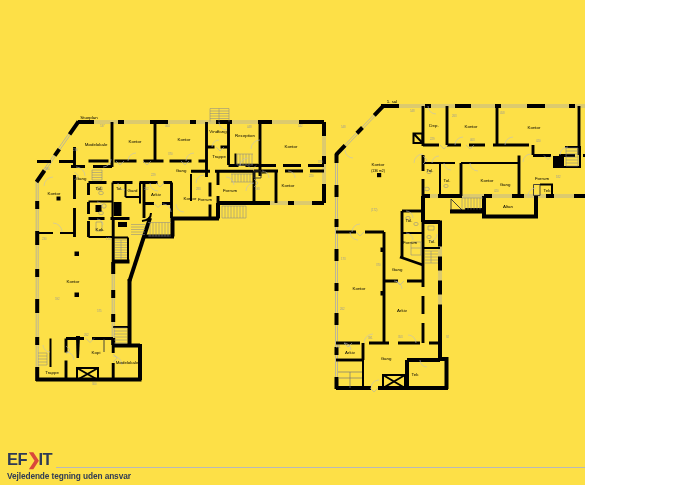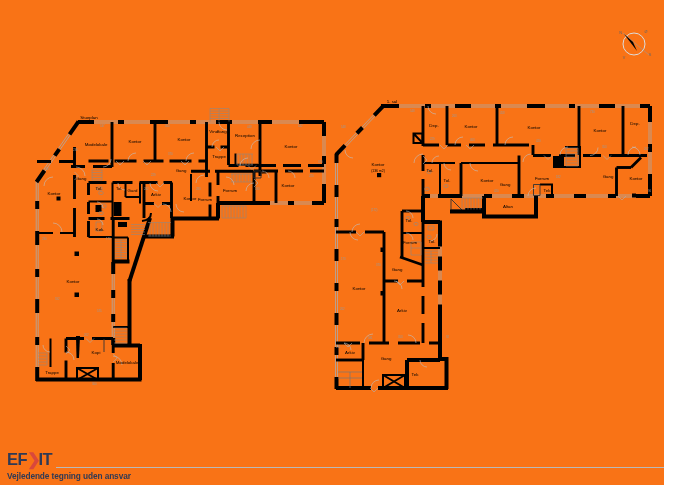--- a/index.html
+++ b/index.html
@@ -1,16 +1,16 @@
 <!DOCTYPE html>
 <html><head>
 <meta charset="utf-8">
 <style>
   html,body{margin:0;padding:0;background:#fff;}
-  .page{position:relative;width:664px;height:485px;background:#f97316;overflow:hidden;
+  .page{position:relative;width:585px;height:485px;background:#fde047;overflow:hidden;
         font-family:"Liberation Sans", sans-serif;}
   svg{position:absolute;left:0;top:0;}
   text{font-family:"Liberation Sans", sans-serif;fill:#1c1c1c;}
   .lbl{font-size:4.4px;fill:#000;}
   .dim{font-size:2.8px;fill:#999;}
   .w4{stroke:#000;stroke-width:4;fill:none;}
   .w3{stroke:#000;stroke-width:2.9;fill:none;}
   .w2{stroke:#000;stroke-width:2;fill:none;}
   .w1{stroke:#333;stroke-width:0.9;fill:none;}
   .win{stroke:#ababab;stroke-width:0.8;fill:none;}

